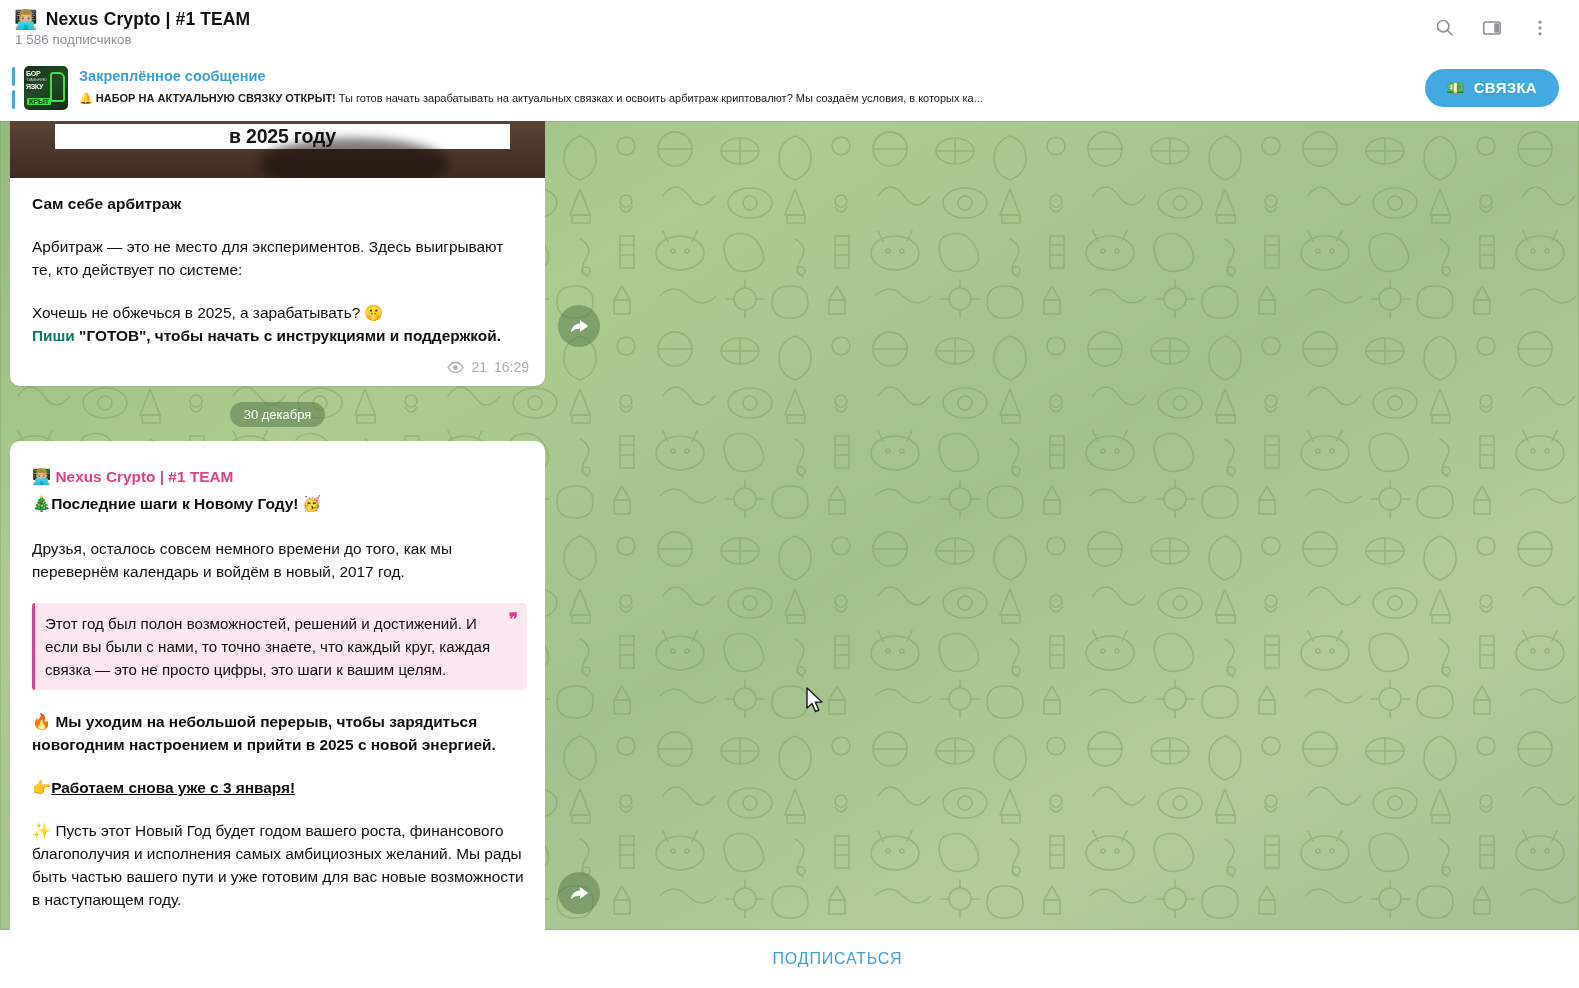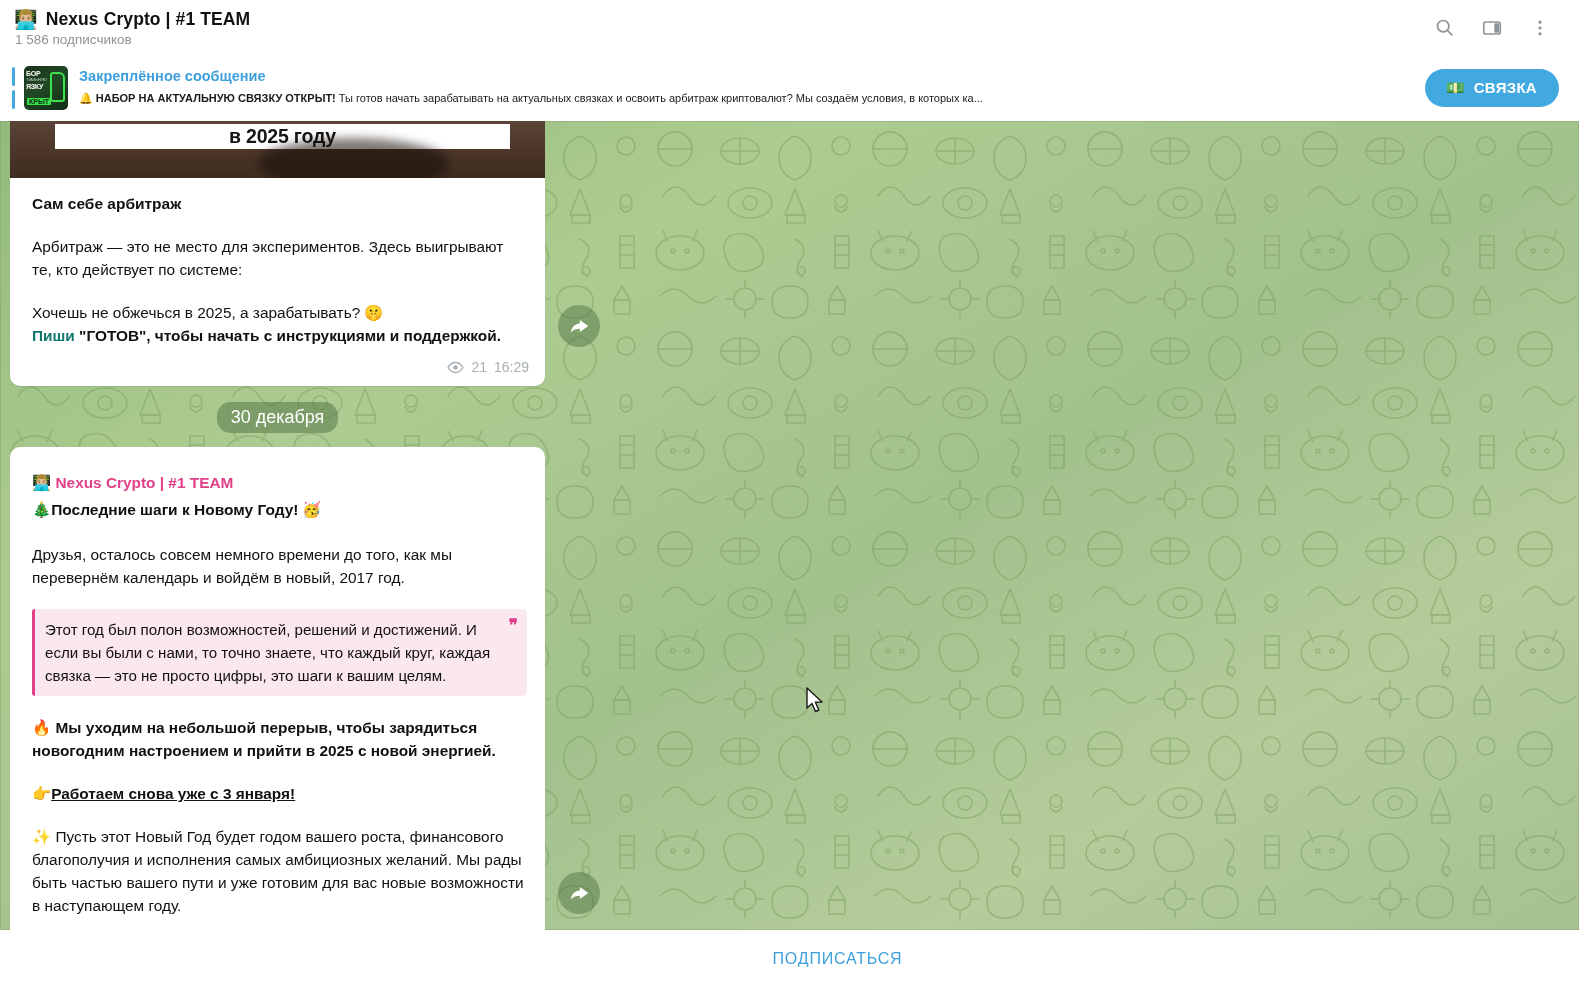--- a/index.html
+++ b/index.html
@@ -86,21 +86,21 @@
     background: #fbe7ef; border-radius: 5px; padding: 9px 30px 9px 13px;
     position: relative; margin: 0 0 20px 0; font-size: 15.1px; line-height: 23px;
   }
   .quote::before { content:""; position:absolute; left:0; top:0; bottom:0; width:3px; background:#e0408a; border-radius: 3px 0 0 3px; }
   .qmark { position: absolute; right: 9px; top: 8px; color: #e0408a; font-size: 17px; font-weight: bold; line-height: 1; }
 
   .meta { display: flex; align-items: flex-start; justify-content: flex-end; gap: 7px; color: #a8b0b5; font-size: 14px; padding: 2px 16px 10px 0; }
   .meta .eye { width: 17px; height: 17px; display:inline-block; }
 
   .datechip { display:flex; justify-content:center; margin: 16px 0 14px 0; }
-  .datechip span { background: rgba(86,121,72,.55); color: #fff; font-size: 18px; padding: 5px 14px; border-radius: 14px; }
+  .datechip span { background: rgba(86,121,72,.55); color: #fff; font-size: 13px; padding: 5px 14px; border-radius: 14px; }
 
   .share {
     position: absolute; width: 42px; height: 42px; border-radius: 50%;
     background: rgba(74,109,62,.45); display: flex; align-items: center; justify-content: center; cursor: pointer;
   }
 
   
   .footer {
     position: absolute; left: 0; bottom: 0; width: 1579px; height: 58px;
     background: #fff; display: flex; align-items: center; justify-content: center; z-index: 30; margin-left: 48px;

